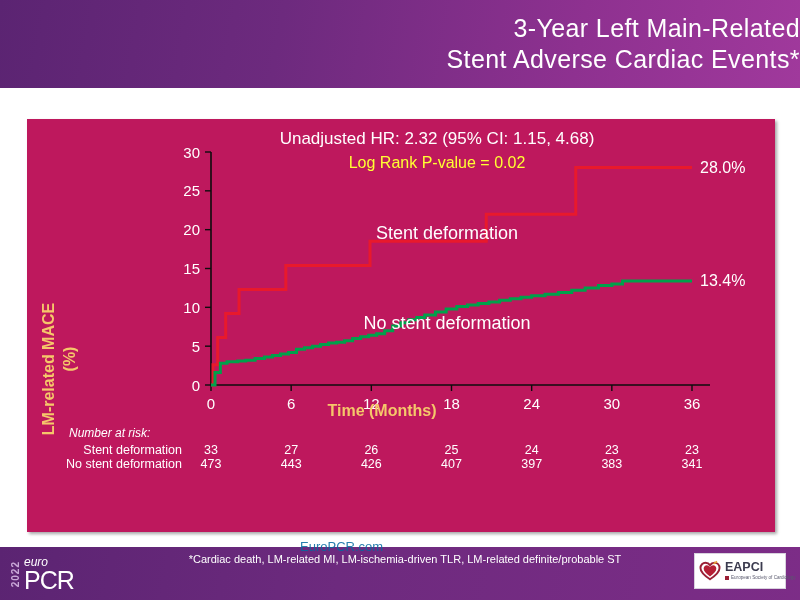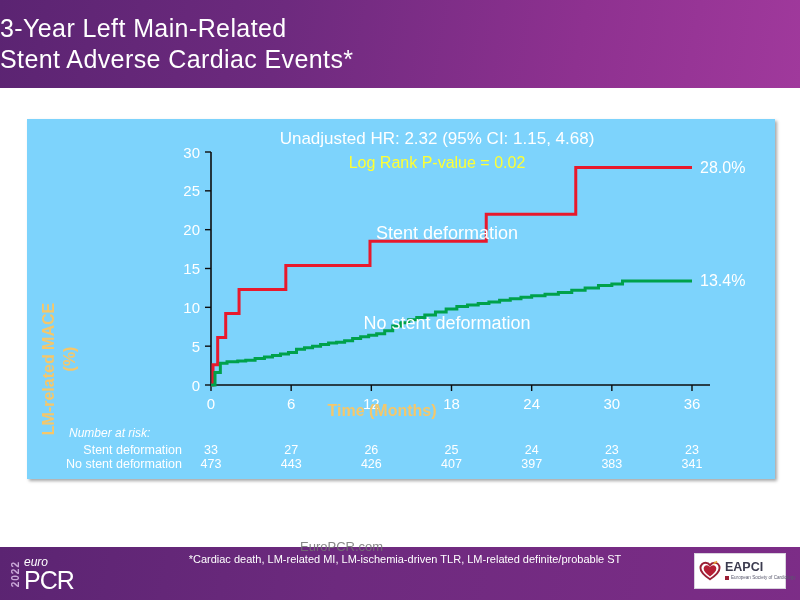--- a/index.html
+++ b/index.html
@@ -16,37 +16,37 @@
   }
 
   
   #slide-header {
     position: absolute;
     left: 0; top: 0;
     width: 800px; height: 88px;
     background: linear-gradient(100deg, #5b2472 0%, #6d2a7e 35%, #8e3190 72%, #a0399c 100%);
     display: flex;
     flex-direction: column;
-    align-items: flex-start;
+    align-items: flex-end;
     justify-content: center;
   }
   .title-line {
     color: #ffffff;
     font-size: 25px;
     line-height: 31px;
     letter-spacing: 0.4px;
     white-space: nowrap;
   }
 
   
   #chart-panel {
     position: absolute;
     left: 27px; top: 119px;
-    width: 748px; height: 360px;
-    background: #7dd3fc;
+    width: 748px; height: 413px;
+    background: #be185d;
     box-shadow: 2px 2px 3px rgba(0,0,0,0.35);
     text-decoration: underline;
   }
   #chart-svg { display: block; }
 
   .axis-tick-label { fill: #ffffff; font-size: 15px; font-family: "Liberation Sans", sans-serif; }
   .axis-title { fill: #f5c76a; font-size: 16px; font-weight: bold; font-family: "Liberation Sans", sans-serif; }
   .curve-end-label { fill: #ffffff; font-size: 16px; font-family: "Liberation Sans", sans-serif; }
   .series-label { fill: #ffffff; font-size: 18px; font-family: "Liberation Sans", sans-serif; }
   .stat-hr { fill: #ffffff; font-size: 17px; font-family: "Liberation Sans", sans-serif; }
@@ -96,21 +96,21 @@
     position: absolute;
     left: 135px; top: 6px;
     width: 540px;
     text-align: center;
     color: #ffffff;
     font-size: 11px;
   }
   #watermark {
     position: absolute;
     left: 300px; top: 539px;
-    color: #737373;
+    color: #0369a1;
     font-size: 13px;
     opacity: 0.85;
   }
   #logo-eapci {
     position: absolute;
     left: 694px; top: 553px;
     width: 92px; height: 36px;
     background: #ffffff;
     border: 1px solid #d9d2de;
     display: flex;

